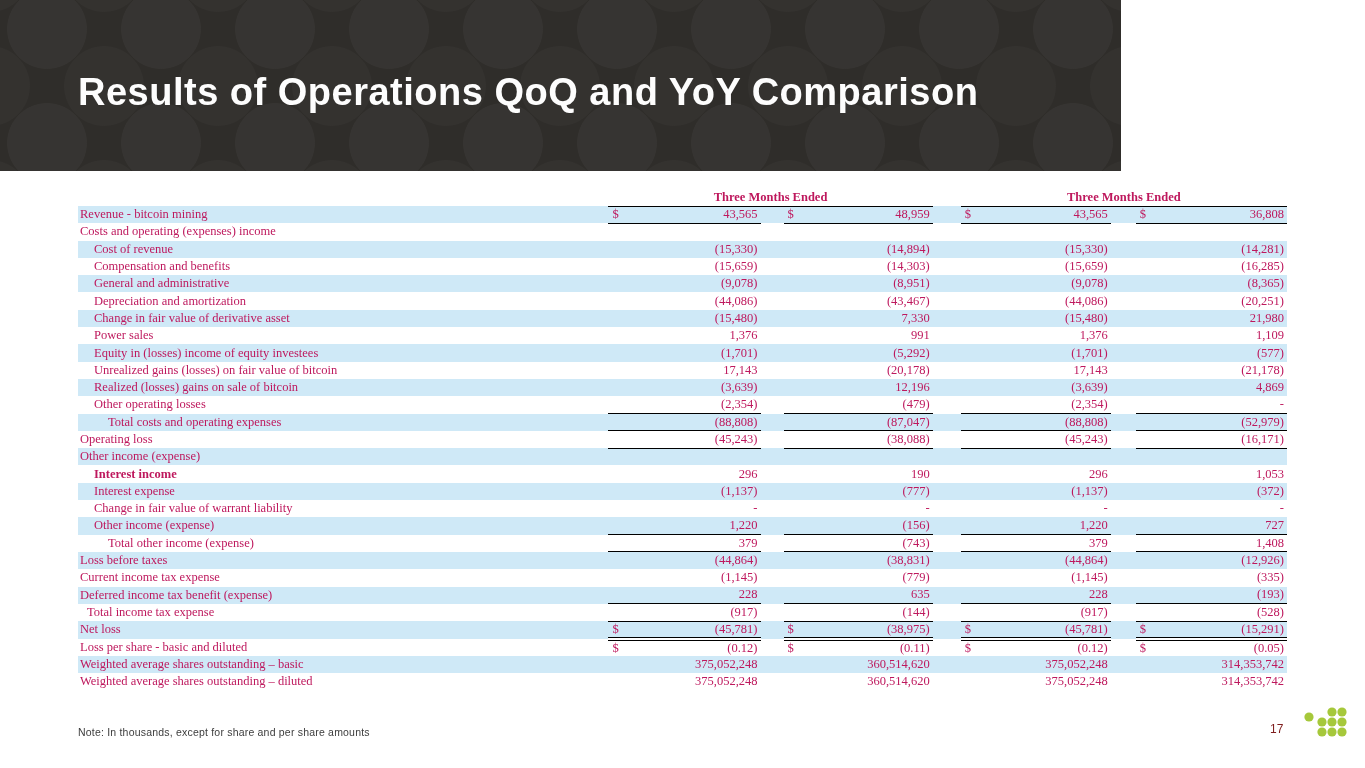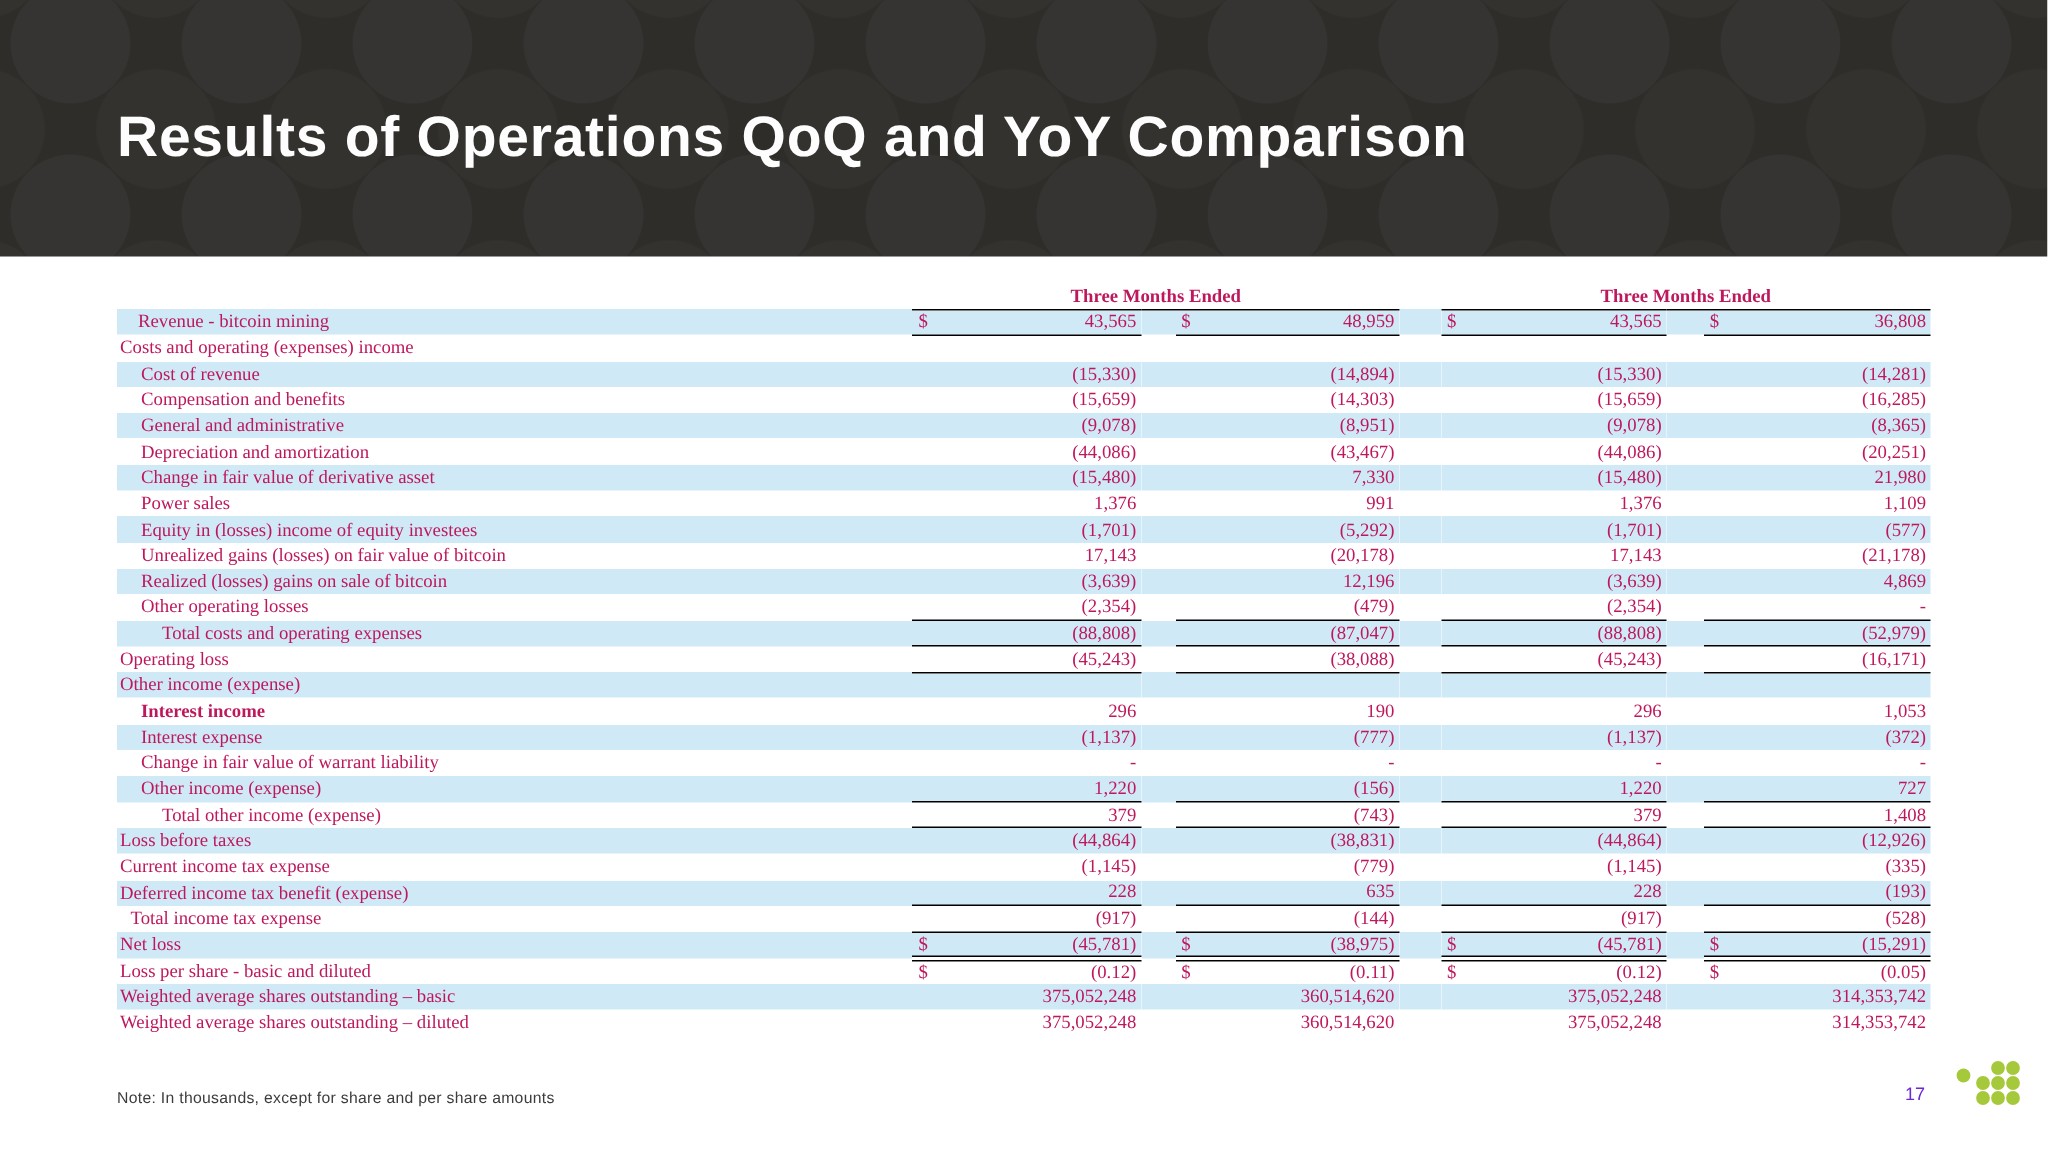--- a/index.html
+++ b/index.html
@@ -3,21 +3,21 @@
 <meta charset="utf-8">
 <style>
   * { margin:0; padding:0; box-sizing:border-box; }
   html,body { width:1365px; height:768px; }
   body { font-family:"Liberation Sans", sans-serif; background:#fff; }
 
   .slide { position:relative; width:1365px; height:768px; overflow:hidden; background:#fff; }
 
   
   .banner {
-    position:absolute; left:0; top:0; width:1365px; height:171px;
+    position:absolute; left:0; top:0; width:1121px; height:171px;
     background-color:#2f2d2a;
     background-image:
       radial-gradient(circle at 50% 50%, rgba(255,255,255,.035) 0 49%, rgba(255,255,255,0) 50%),
       radial-gradient(circle at 50% 50%, rgba(255,255,255,.022) 0 49%, rgba(255,255,255,0) 50%);
     background-size:114px 114px, 114px 114px;
     background-position:-10px -28px, 47px 29px;
   }
   .banner h1 {
     position:absolute; left:78px; top:71px;
     font-size:38px; font-weight:700; color:#fdfdfd; letter-spacing:.5px;
@@ -36,21 +36,21 @@
   td.date  { font-weight:700; text-align:center; border-bottom:1.6px solid #000; }
   thead td { height:16px; }
 
   .cellflex { display:flex; justify-content:space-between; align-items:center; padding:0 3px 0 4px; }
   .cellflex .val { margin-left:auto; }
   td.num.bs { border-bottom:1.7px solid #000; }
   td.num.bd { border-bottom:4px double #000; }
 
   
   .note { position:absolute; left:78px; top:726px; font-size:10.5px; color:#3c3c3c; letter-spacing:.2px; }
-  .pagenum { position:absolute; left:1270px; top:722px; font-size:12px; color:#6d28d9; }
+  .pagenum { position:absolute; left:1270px; top:722px; font-size:12px; color:#7f1d1d; }
   .logo { position:absolute; left:1302px; top:702px; width:46px; height:40px; }
 </style>
 </head>
 <body>
 
 <div class="slide">
 
   <div class="banner">
     <h1>Results of Operations QoQ and YoY Comparison</h1>
   </div>
@@ -72,21 +72,21 @@
           <tr>
             <td></td>
             <td></td>
             <td colspan="3" class="group">Three Months Ended</td>
             <td></td>
             <td colspan="3" class="group">Three Months Ended</td>
           </tr>
         </thead>
       <tbody>
           <tr class="hl">
-            <td style="padding-left: 14px;">Revenue - bitcoin mining</td>
+            <td style="padding-left: 2px;">Revenue - bitcoin mining</td>
             <td></td>
             <td class="num bs">
               <div class="cellflex">
                 <span>$</span>
                 <span class="val">43,565</span>
               </div>
             </td>
             <td></td>
             <td class="num bs">
               <div class="cellflex">

